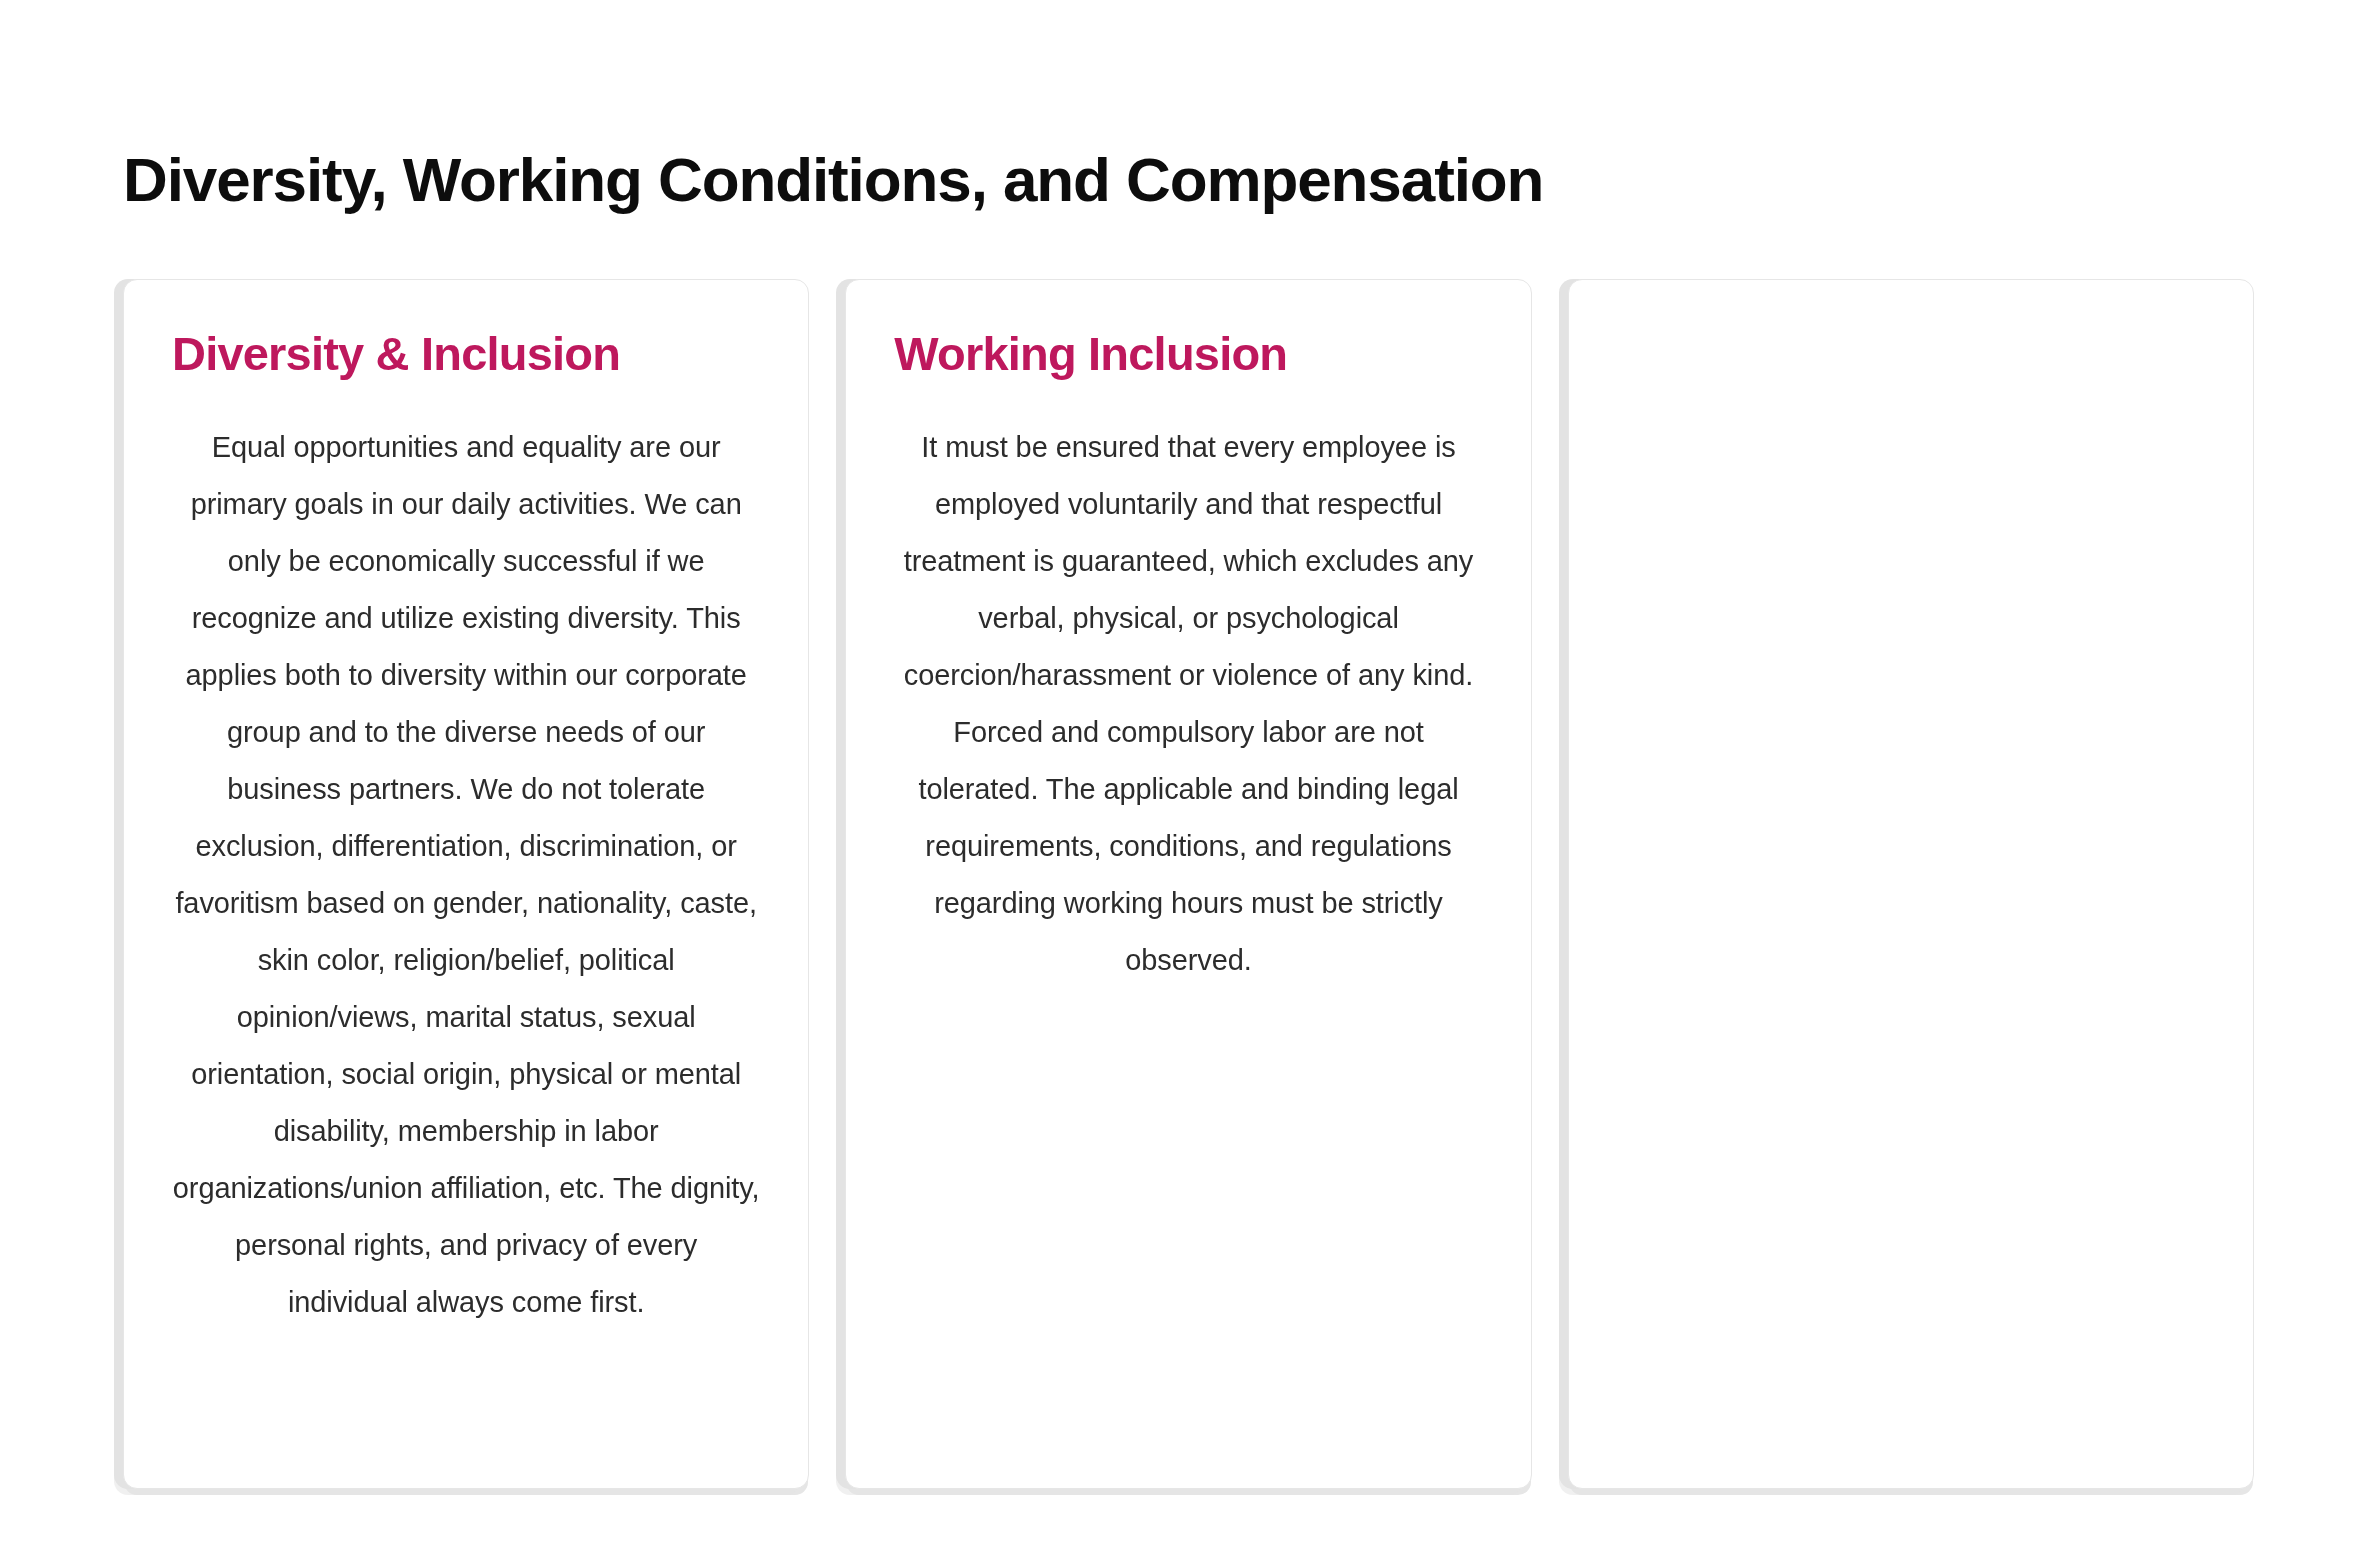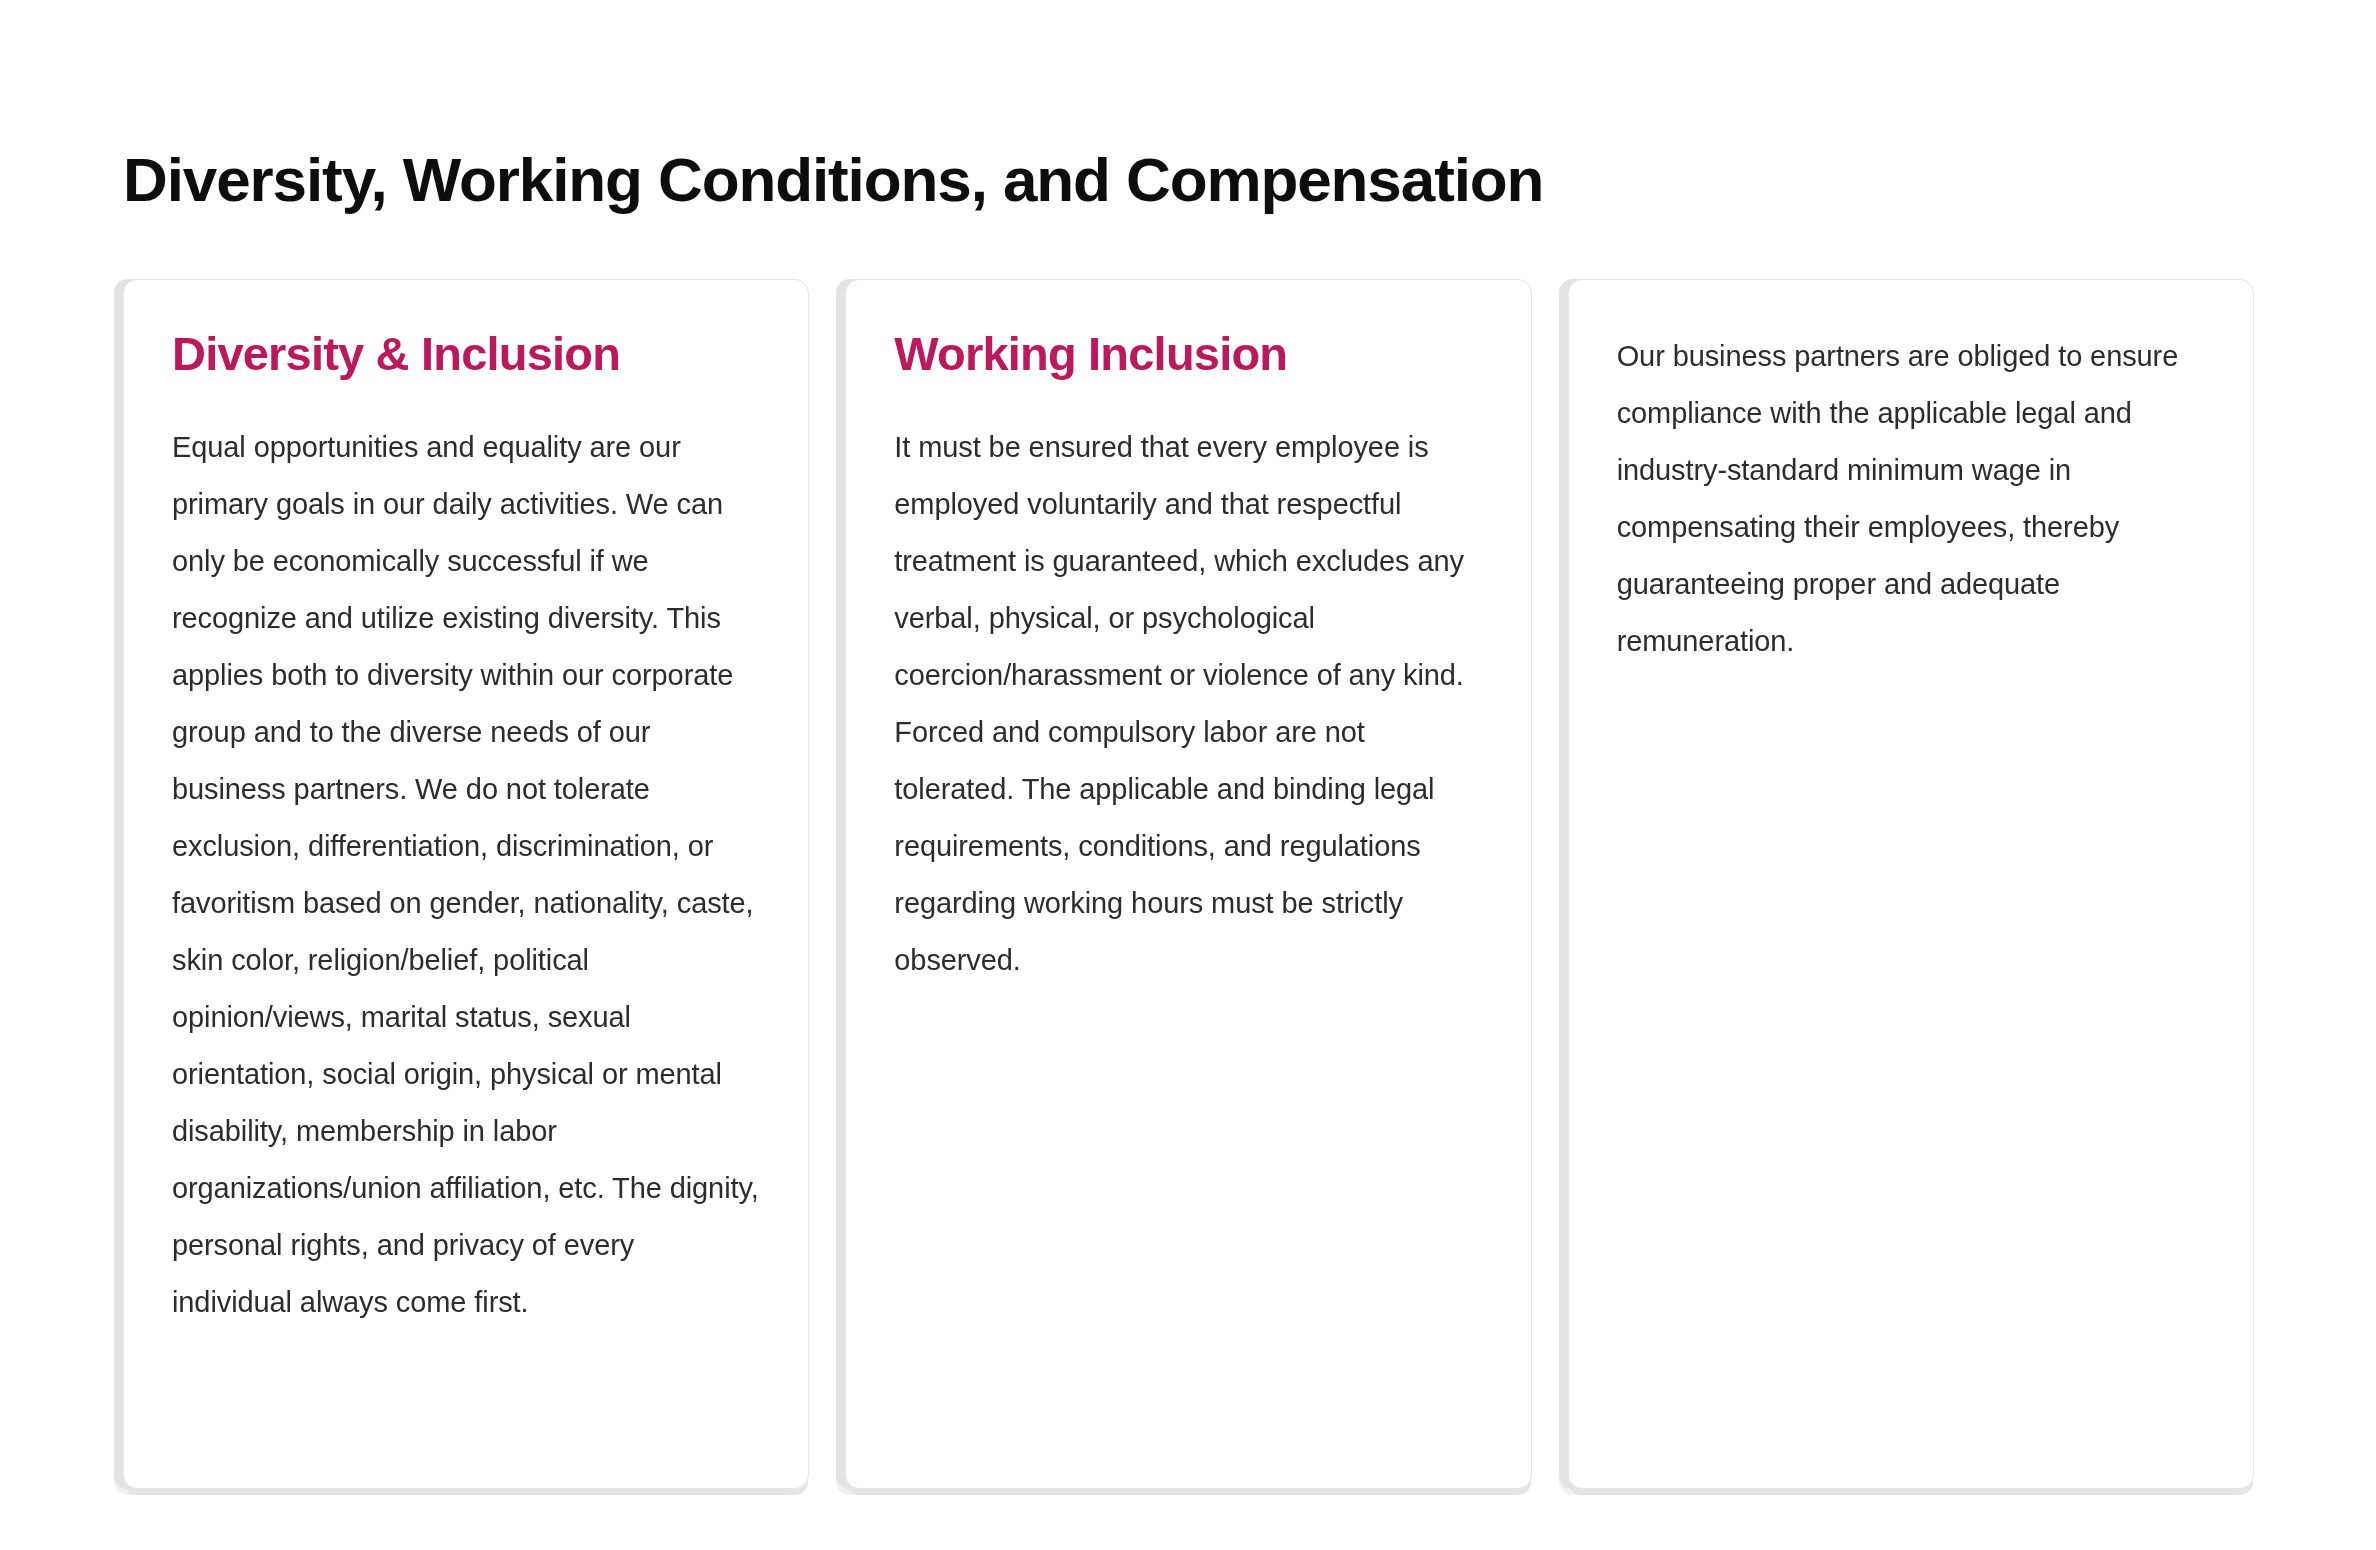--- a/index.html
+++ b/index.html
@@ -76,20 +76,21 @@
   }
 
   .card-body {
     font-size: 29px;
     font-weight: 400;
     line-height: 57px;
     color: #2c2c2c;
     letter-spacing: -0.1px;
     margin: 0;
     white-space: pre-wrap;
+    text-align: center;
   }
 </style>
 </head>
 <body>
 
 <div class="page">
 
   <h1 class="page-title">Diversity, Working Conditions, and Compensation</h1>
 
   <div class="cards-row">
@@ -103,19 +104,18 @@
 
     <section class="card">
       <div class="card-inner">
         <h2 class="card-title">Working Inclusion</h2>
         <p class="card-body">It must be ensured that every employee is employed voluntarily and that respectful treatment is guaranteed, which excludes any verbal, physical, or psychological coercion/harassment or violence of any kind. Forced and compulsory labor are not tolerated. The applicable and binding legal requirements, conditions, and regulations regarding working hours must be strictly observed.</p>
       </div>
     </section>
 
     <section class="card">
       <div class="card-inner">
-        <p class="card-body">Our business partners are obliged to ensure compliance with the applicable legal and industry-standard minimum wage in compensating their employees, thereby guaranteeing proper and adequate remuneration.</p>
       </div>
     </section>
 
   </div>
 </div>
 
 
 </body></html>

